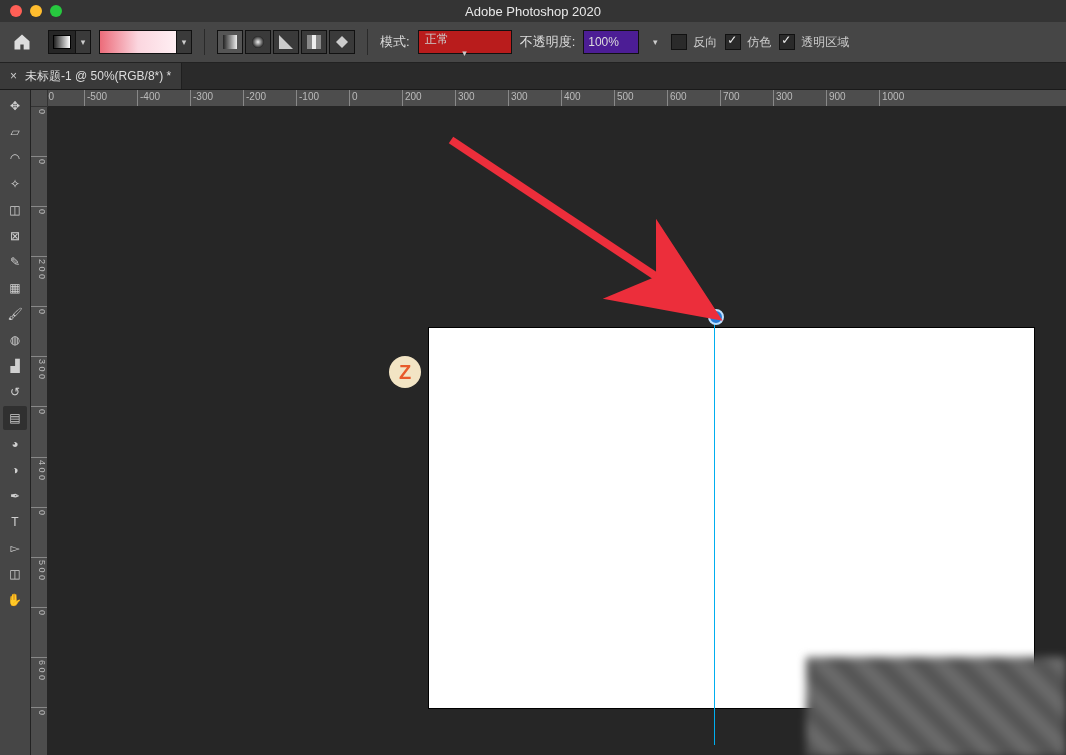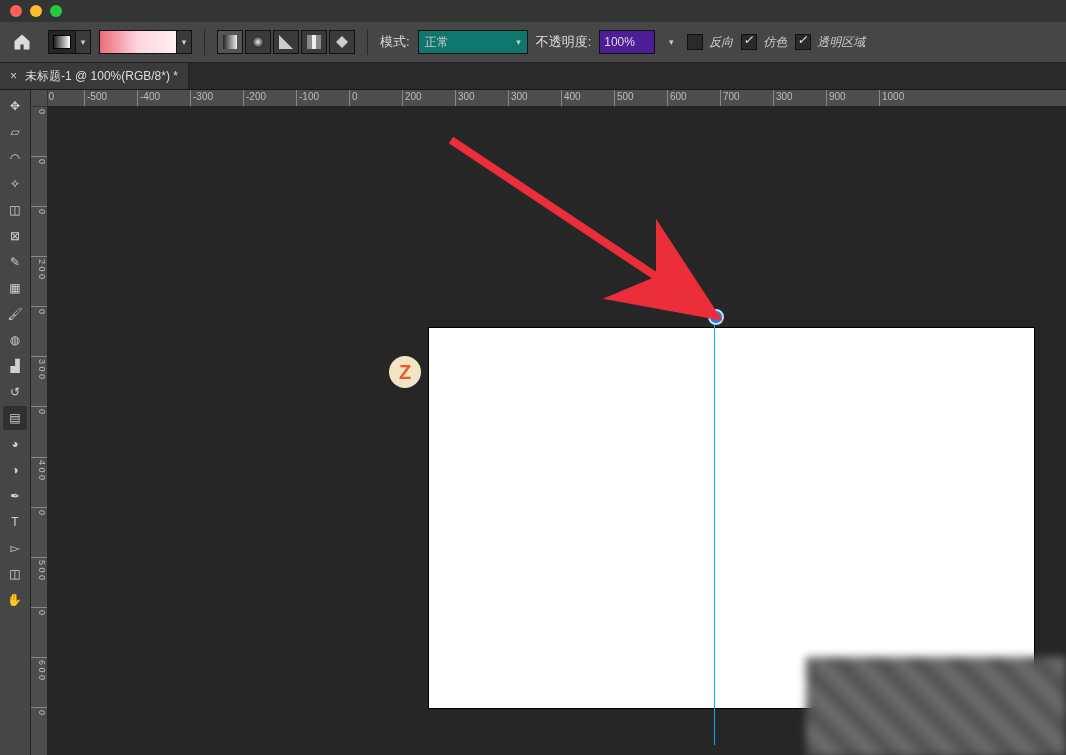--- a/index.html
+++ b/index.html
@@ -119,22 +119,23 @@
   margin: 0 4px;
 }
 .opt-label {
   color: #ddd;
   font-size: 13px;
 }
 .select-box {
   display: flex;
   align-items: center;
   height: 22px;
-  background: #0f766e;
-  border: 1px solid #111;
+  background: #b91c1c;
+  border: 1px solid #111;
+  flex-direction: column;
 }
 .select-text {
   min-width: 80px;
   padding: 0 6px;
 }
 .select-arrow {
   width: 16px;
   text-align: center;
   font-size: 9px;
   color: #ccc;
@@ -163,21 +164,20 @@
   position: absolute;
   left: 1px;
   top: -2px;
   color: #eee;
   font-size: 12px;
 }
 .chk-wrap {
   display: flex;
   align-items: center;
   gap: 6px;
-  font-style: italic;
 }
 .tabbar {
   height: 26px;
   background: #2a2a2a;
   display: flex;
   align-items: stretch;
   border-bottom: 1px solid #1a1a1a;
 }
 .tab {
   display: flex;
@@ -350,20 +350,21 @@
 </style>
 </head>
 <body>
 
 <div class="titlebar">
   <div class="traffic">
     <div class="dot dot-close"></div>
     <div class="dot dot-min"></div>
     <div class="dot dot-max"></div>
   </div>
+  <div class="app-title">Adobe Photoshop 2020</div>
 </div>
 
 <div class="optionbar">
   <div class="home-btn">
     <svg width="20" height="20" viewBox="0 0 24 24" fill="#ddd">
         <path d="M3 11l9-8 9 8v10H14v-6h-4v6H3z"></path>
       </svg>
   </div>
 
   <div class="swatch-group">
@@ -445,21 +446,21 @@
   </div>
   <div class="chk-wrap">
     <span class="chk checked"></span>
     <span>透明区域</span>
   </div>
 </div>
 
 <div class="tabbar">
   <div class="tab">
     <span class="tab-close">×</span>
-    <span>未标题-1 @ 100%(RGB/8*) *</span>
+    <span>未标题-1 @ 50%(RGB/8*) *</span>
   </div>
 </div>
 
 <div class="workspace">
 
   <div class="toolbox" id="toolbox">
       <div class="tool">✥</div>
       <div class="tool">▱</div>
       <div class="tool">◠</div>
       <div class="tool">✧</div>

